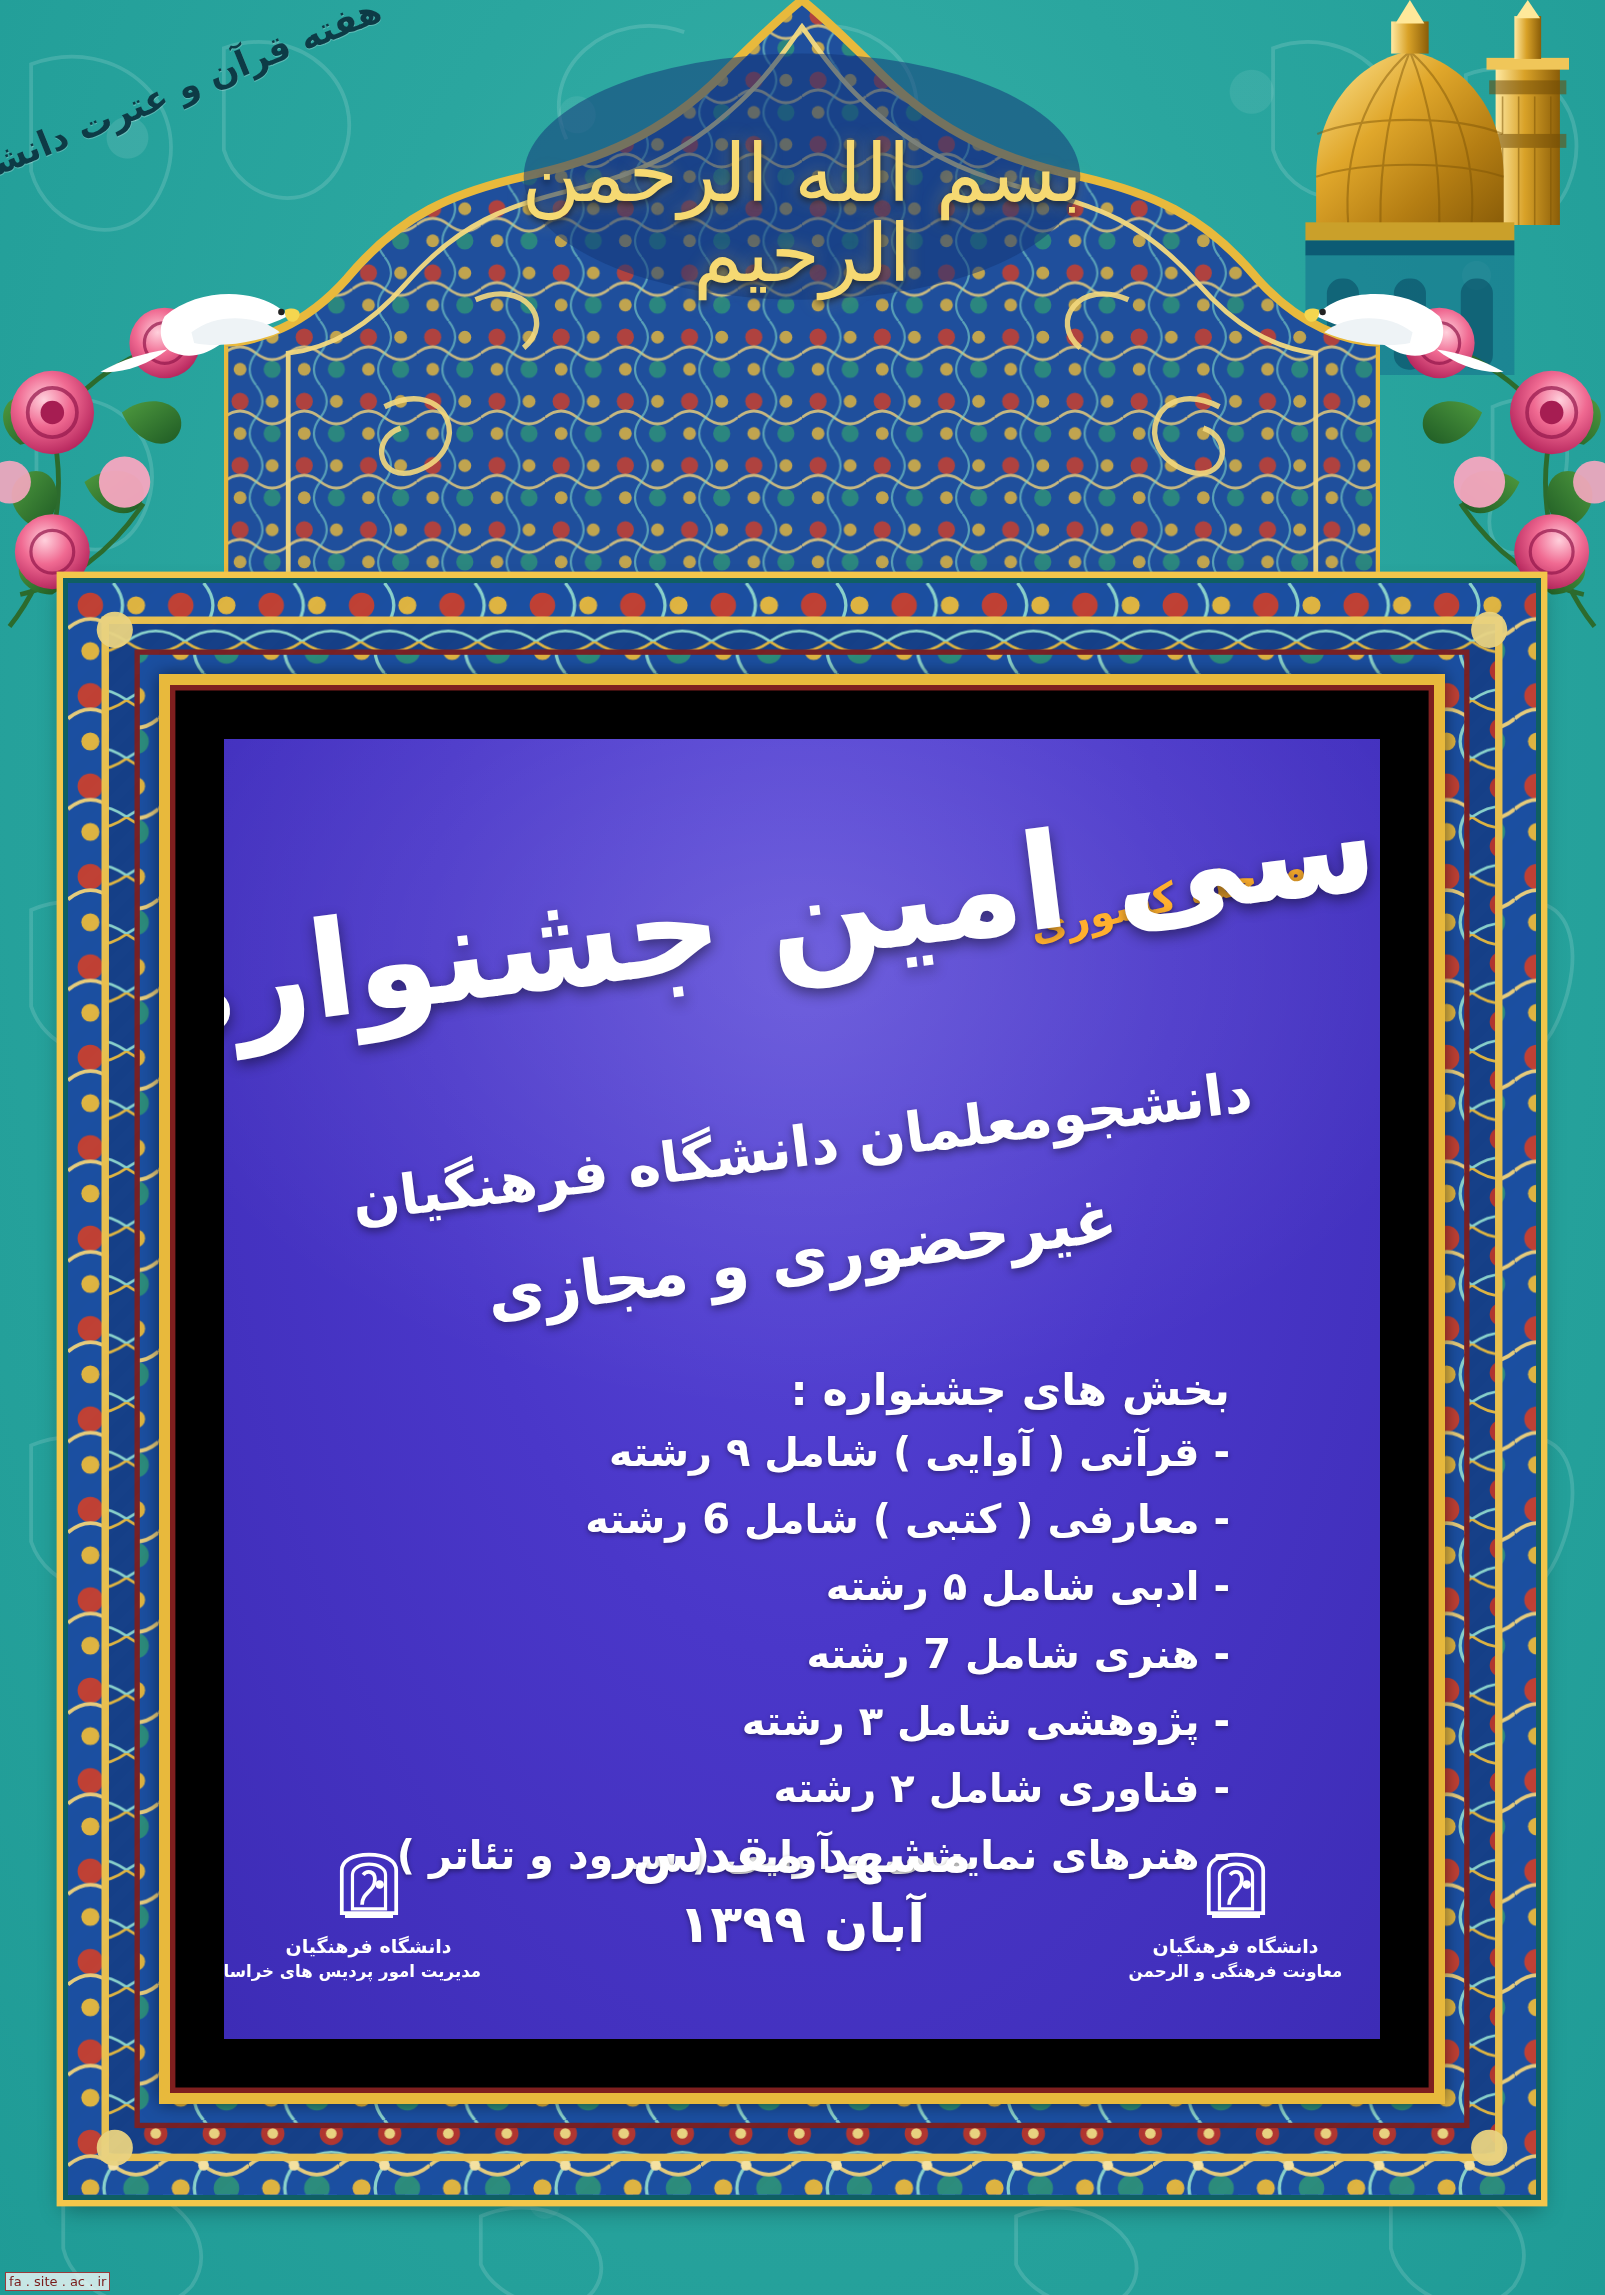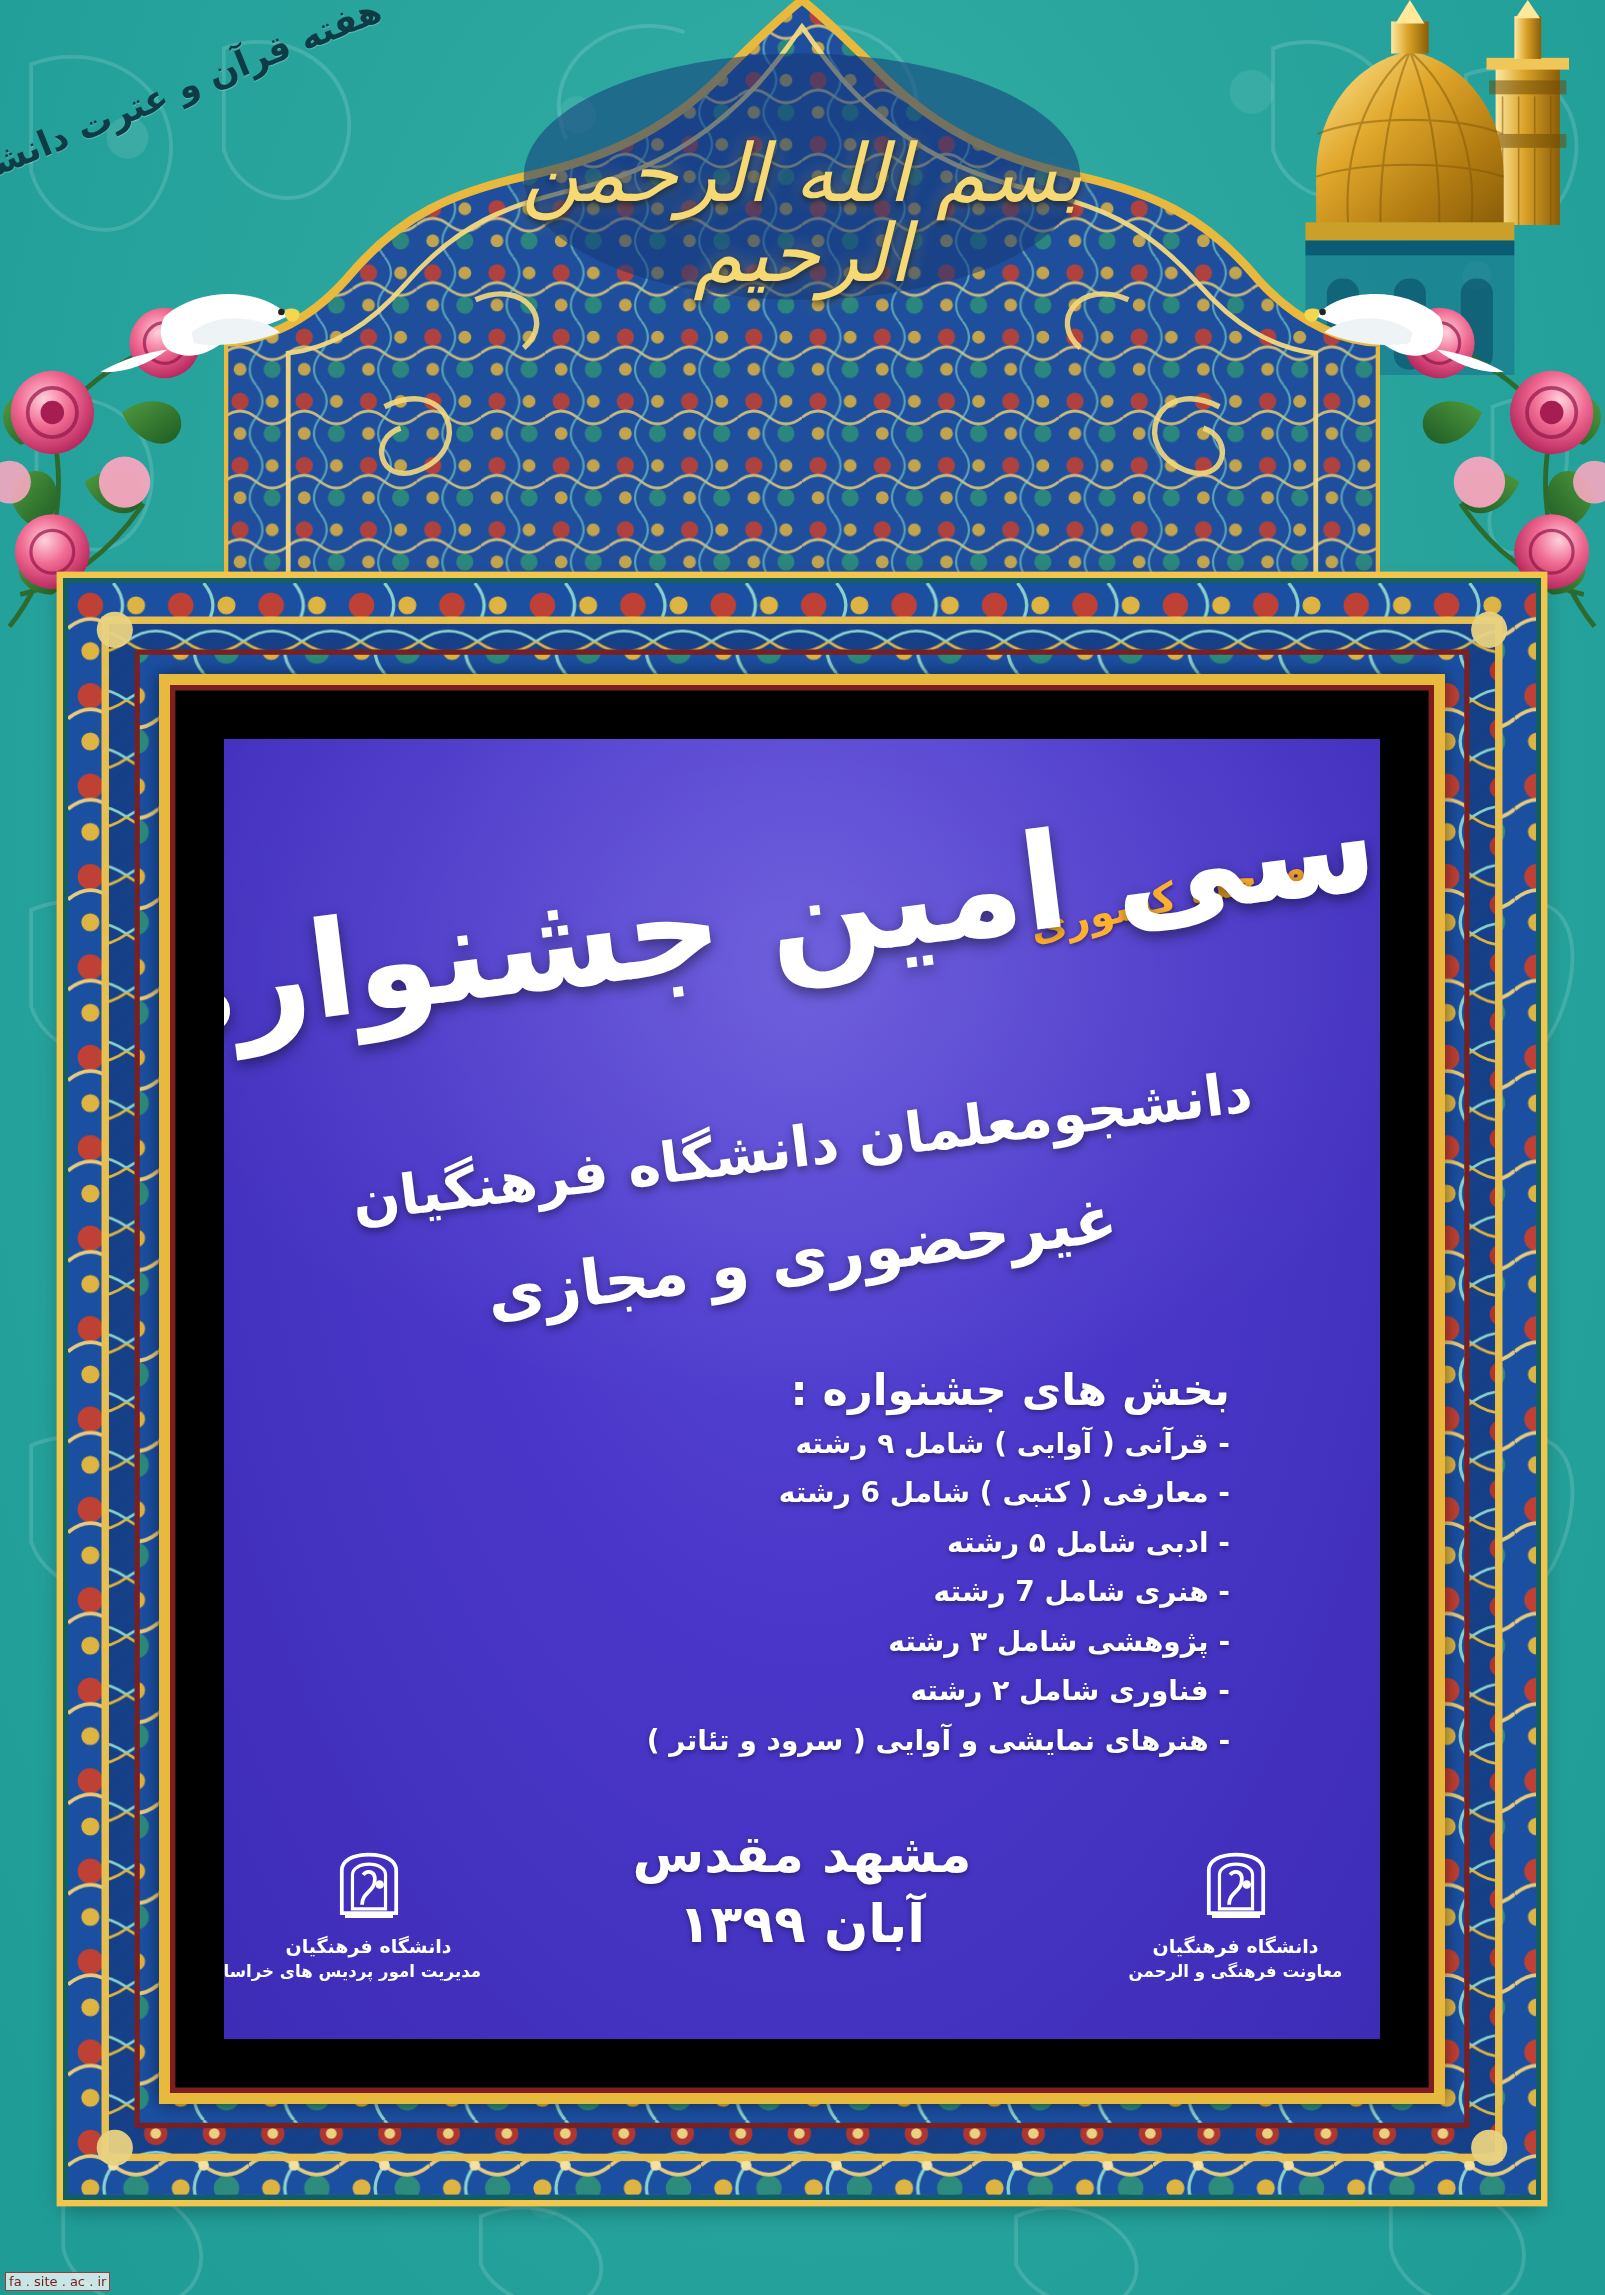--- a/index.html
+++ b/index.html
@@ -68,21 +68,20 @@
     top: 134px;
     width: 589px;
     text-align: center;
     color: #f6d972;
     font-size: 80px;
     line-height: 1;
     text-shadow: 0 3.2px 7.5px rgba(0,0,0,.55), 0 0 19px rgba(255,215,90,.35);
     font-family: "DejaVu Sans", sans-serif;
     letter-spacing: 1.1px;
     pointer-events: none;
-    font-style: italic;
   }
 
   
   .tagline {
     position: absolute;
     left: 16px;
     top: 134px;
     width: 385px;
     transform: rotate(-22deg);
     transform-origin: left top;
@@ -217,21 +216,21 @@
     font-size: 43px;
     font-weight: 700;
     margin-bottom: 2px;
     text-shadow: 0 2.1px 5.4px rgba(0,0,0,.4);
   }
   .sections-list {
     list-style: none;
     margin: 0; padding: 0;
   }
   .sections-list li {
-    font-size: 28px;
+    font-size: 40px;
     font-weight: 700;
     line-height: 1.48;
     white-space: nowrap;
     text-shadow: 0 2.1px 5.4px rgba(0,0,0,.4);
     margin-top: 8px;
   }
 
   
   .footer-place {
     position: absolute;

